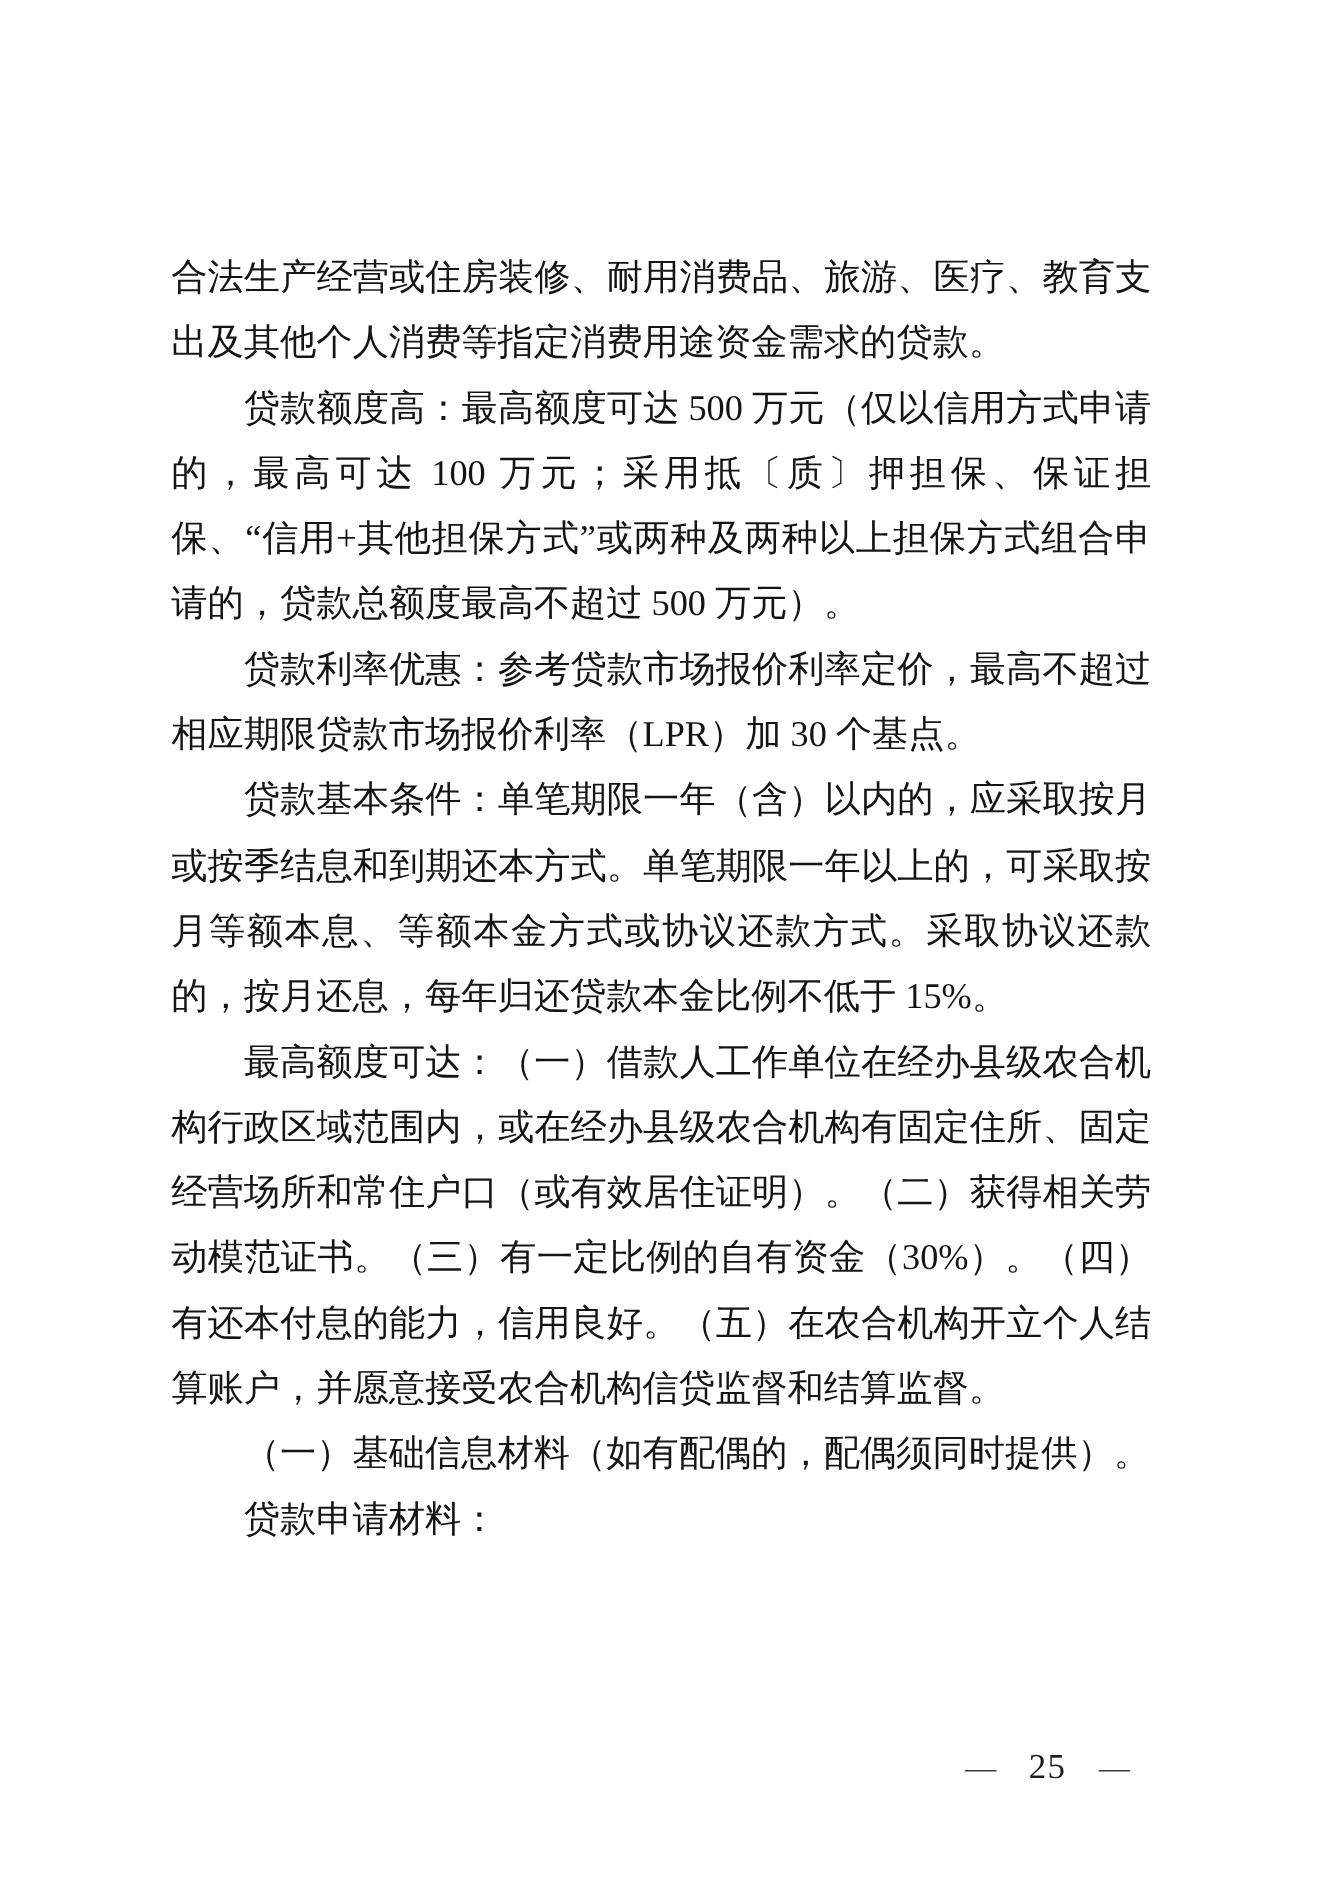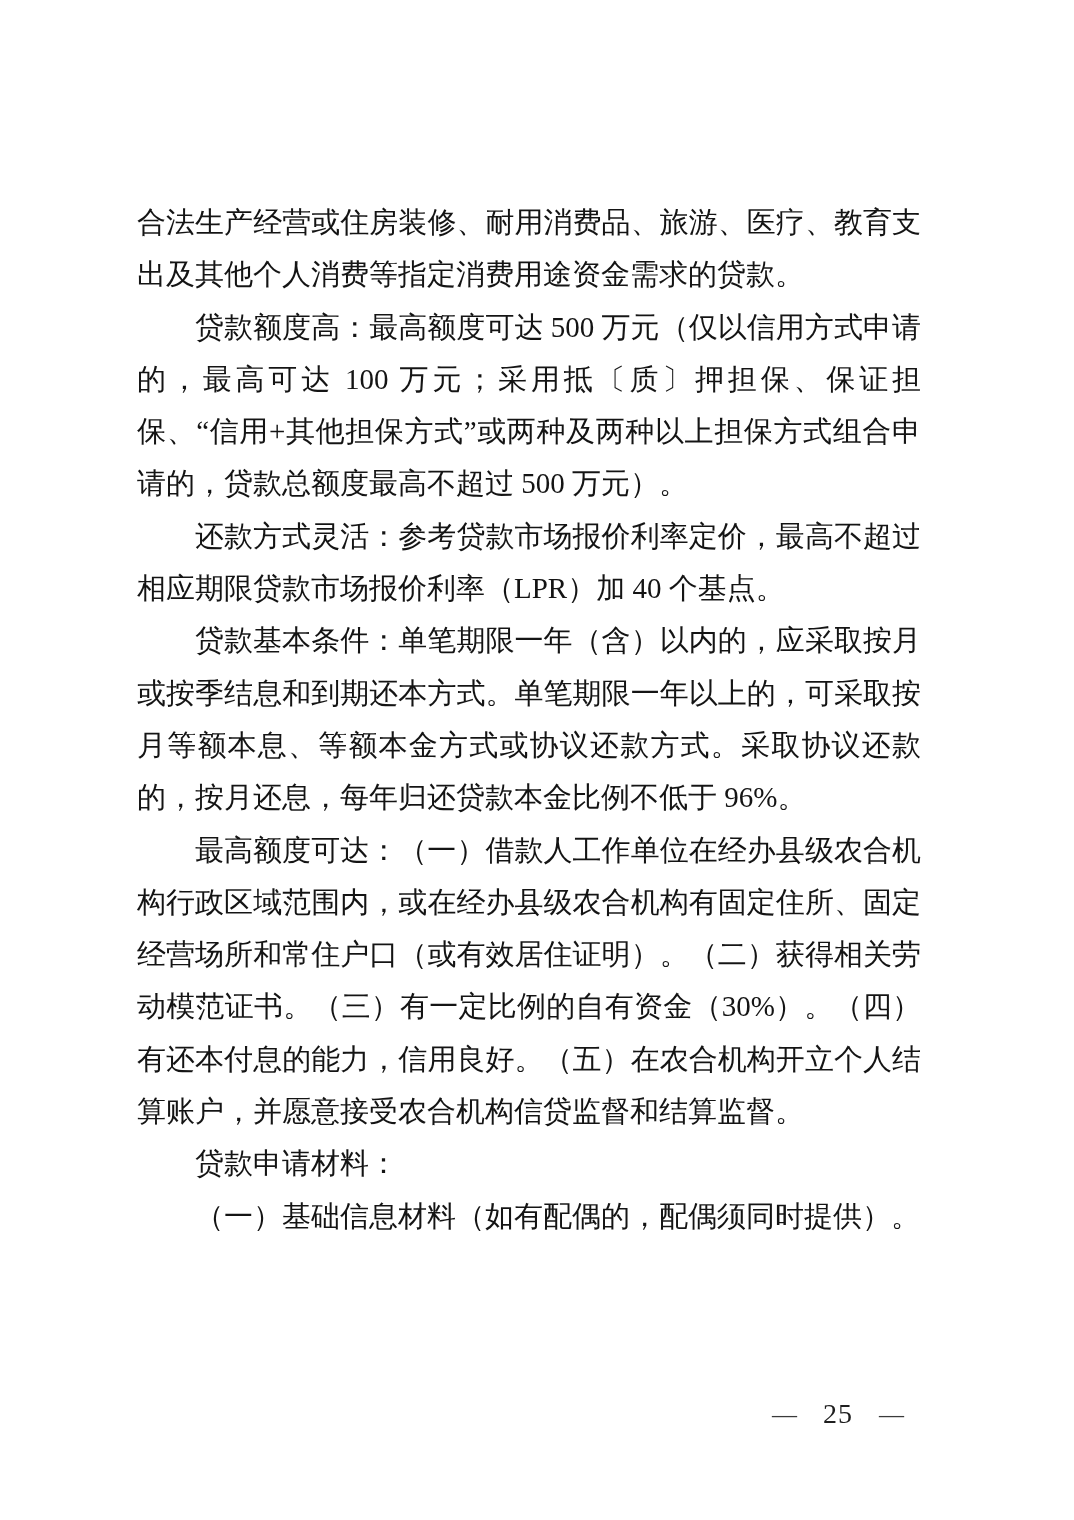--- a/index.html
+++ b/index.html
@@ -56,24 +56,24 @@
     letter-spacing: 1px;
   }
 </style>
 </head>
 <body>
 
 <div class="page" style="background: rgb(255, 255, 255); color: rgb(20, 20, 20);">
   <div class="content" id="paragraphs">
       <p class="para indent-none"><span class="seg-regular">合法生产经营或住房装修、耐用消费品、旅游、医疗、教育支出及其他个人消费等指定消费用途资金需求的贷款。</span></p>
       <p class="para indent-first-line"><span class="seg-bold">贷款额度高：</span><span class="seg-regular">最高额度可达 500 万元（仅以信用方式申请的，最高可达 100 万元；采用抵〔质〕押担保、保证担保、“信用+其他担保方式”或两种及两种以上担保方式组合申请的，贷款总额度最高不超过 500 万元）。</span></p>
-      <p class="para indent-first-line"><span class="seg-bold">还款方式灵活：</span><span class="seg-regular">参考贷款市场报价利率定价，最高不超过相应期限贷款市场报价利率（LPR）加 40 个基点。</span></p>
-      <p class="para indent-first-line"><span class="seg-bold">贷款基本条件：</span><span class="seg-regular">单笔期限一年（含）以内的，应采取按月或按季结息和到期还本方式。单笔期限一年以上的，可采取按月等额本息、等额本金方式或协议还款方式。采取协议还款的，按月还息，每年归还贷款本金比例不低于 96%。</span></p>
+      <p class="para indent-first-line"><span class="seg-bold">贷款利率优惠：</span><span class="seg-regular">参考贷款市场报价利率定价，最高不超过相应期限贷款市场报价利率（LPR）加 30 个基点。</span></p>
+      <p class="para indent-first-line"><span class="seg-bold">贷款基本条件：</span><span class="seg-regular">单笔期限一年（含）以内的，应采取按月或按季结息和到期还本方式。单笔期限一年以上的，可采取按月等额本息、等额本金方式或协议还款方式。采取协议还款的，按月还息，每年归还贷款本金比例不低于 15%。</span></p>
       <p class="para indent-first-line"><span class="seg-bold">最高额度可达：</span><span class="seg-regular">（一）借款人工作单位在经办县级农合机构行政区域范围内，或在经办县级农合机构有固定住所、固定经营场所和常住户口（或有效居住证明）。（二）获得相关劳动模范证书。（三）有一定比例的自有资金（30%）。（四）有还本付息的能力，信用良好。（五）在农合机构开立个人结算账户，并愿意接受农合机构信贷监督和结算监督。</span></p>
+      <p class="para indent-first-line"><span class="seg-regular">（一）基础信息材料（如有配偶的，配偶须同时提供）。</span></p>
       <p class="para indent-first-line"><span class="seg-bold">贷款申请材料：</span></p>
-      <p class="para indent-first-line"><span class="seg-regular">（一）基础信息材料（如有配偶的，配偶须同时提供）。</span></p>
     </div>
   <div class="footer">
     <span class="dash">—</span>
     <span class="num">25</span>
     <span class="dash">—</span>
   </div>
 </div>
 
 </body></html>

